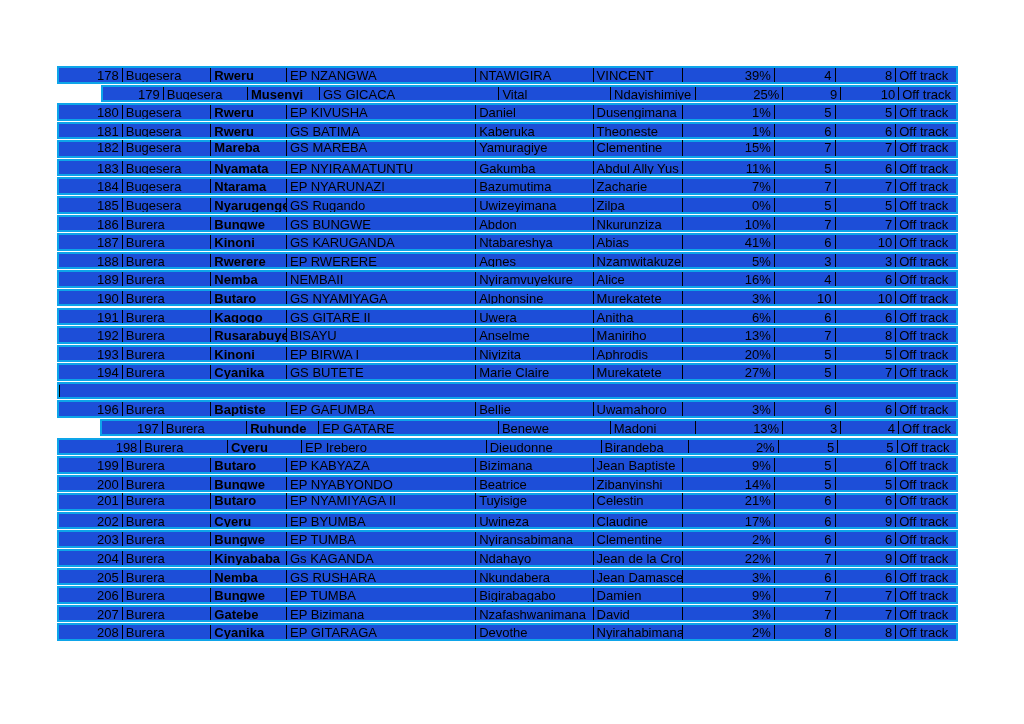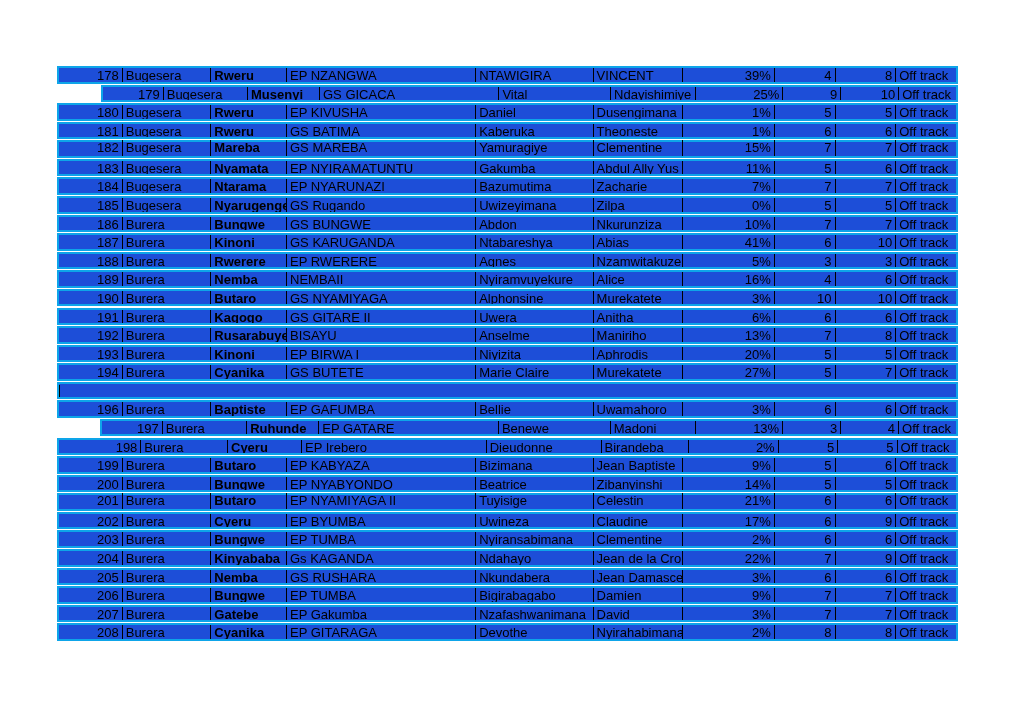--- a/index.html
+++ b/index.html
@@ -410,21 +410,21 @@
       <div class="tcell c5">Damien</div>
       <div class="tcell c6">9%</div>
       <div class="tcell c7">7</div>
       <div class="tcell c8">7</div>
       <div class="tcell c9">Off track</div>
     </div>
       <div class="trow" style="display: flex;">
       <div class="tcell c0">207</div>
       <div class="tcell c1">Burera</div>
       <div class="tcell c2">Gatebe</div>
-      <div class="tcell c3">EP Gakumba</div>
+      <div class="tcell c3">EP Bizimana</div>
       <div class="tcell c4">Nzafashwanimana</div>
       <div class="tcell c5">David</div>
       <div class="tcell c6">3%</div>
       <div class="tcell c7">7</div>
       <div class="tcell c8">7</div>
       <div class="tcell c9">Off track</div>
     </div>
       <div class="trow" style="display: flex;">
       <div class="tcell c0">208</div>
       <div class="tcell c1">Burera</div>

